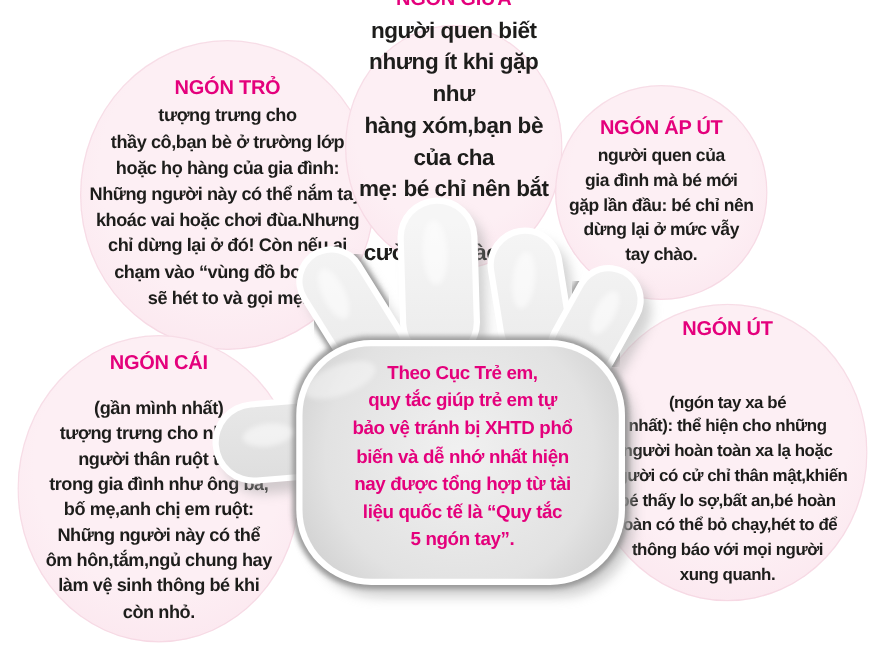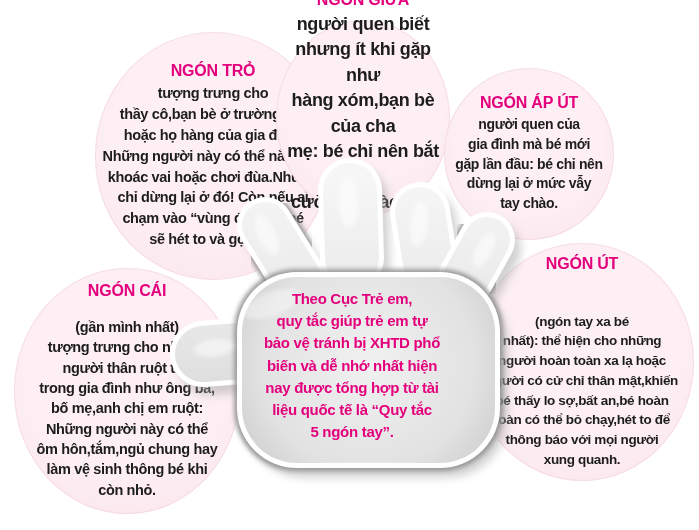--- a/index.html
+++ b/index.html
@@ -16,33 +16,33 @@
     box-shadow:inset 0 0 0 1px rgba(234,176,196,.28);
   }
   .heading{
     color:#e4007c;font-weight:bold;font-size:16px;letter-spacing:-0.2px;
     margin-bottom:3px;white-space:pre-line;
   }
   .lines{
     color:#1d1d1b;font-weight:bold;letter-spacing:-0.35px;
     white-space:pre-line;
   }
-  #c-ngon-tro  {left:64px; top:32px;  width:236px;height:248px;margin-left:31px;}
+  #c-ngon-tro  {left:64px; top:32px;  width:236px;height:248px;}
   #c-ngon-tro  .lines{font-size:14.5px;line-height:1.44;}
   #c-ngon-giua {left:276px;top:20px;  width:174px;height:196px;justify-content:flex-end;}
   #c-ngon-giua .lines{font-size:18px;line-height:1.42;}
   #c-ngon-ap-ut{left:444px;top:68px;  width:170px;height:172px;}
   #c-ngon-ap-ut .lines{font-size:14px;line-height:1.42;}
   #c-ngon-cai  {left:14px; top:268px; width:226px;height:246px;gap:14px;}
   #c-ngon-cai  .lines{font-size:14.5px;line-height:1.4;}
   #c-ngon-ut   {left:470px;top:243px; width:224px;height:238px;gap:36px;}
   #c-ngon-ut   .lines{font-size:13.5px;line-height:1.46;}
   #hand-svg{position:absolute;left:150px;top:138px;width:420px;height:380px;z-index:2;}
   #center-text{
-    position:absolute;left:242px;top:288px;width:220px;z-index:3;
+    position:absolute;left:260px;top:288px;width:220px;z-index:3;
     color:#e4007c;font-weight:bold;font-size:15px;line-height:1.48;
     letter-spacing:-0.3px;text-align:center;white-space:pre-line;
   }
 </style>
 </head>
 <body>
 
 <div class="circle" id="c-ngon-tro">
   <div class="heading">NGÓN TRỎ</div>
   <div class="lines">tượng trưng cho

